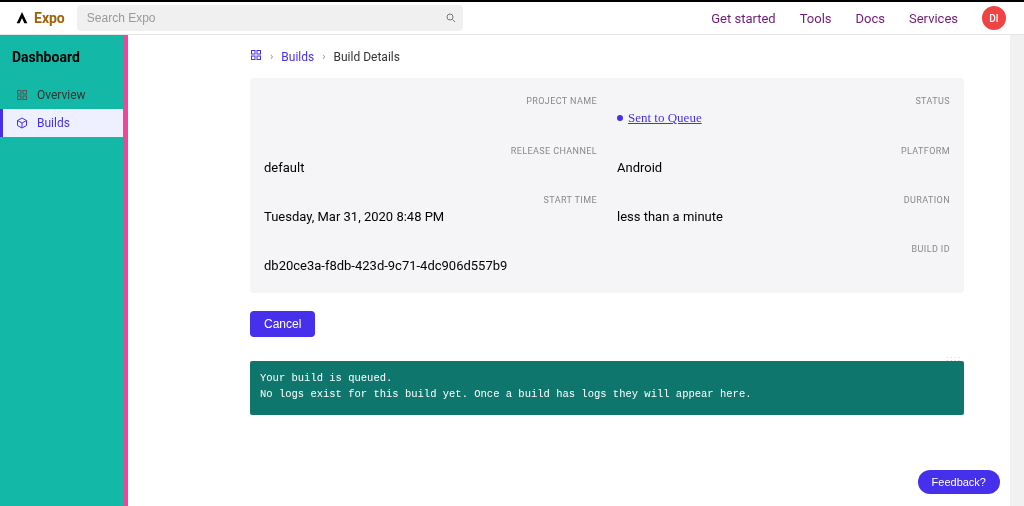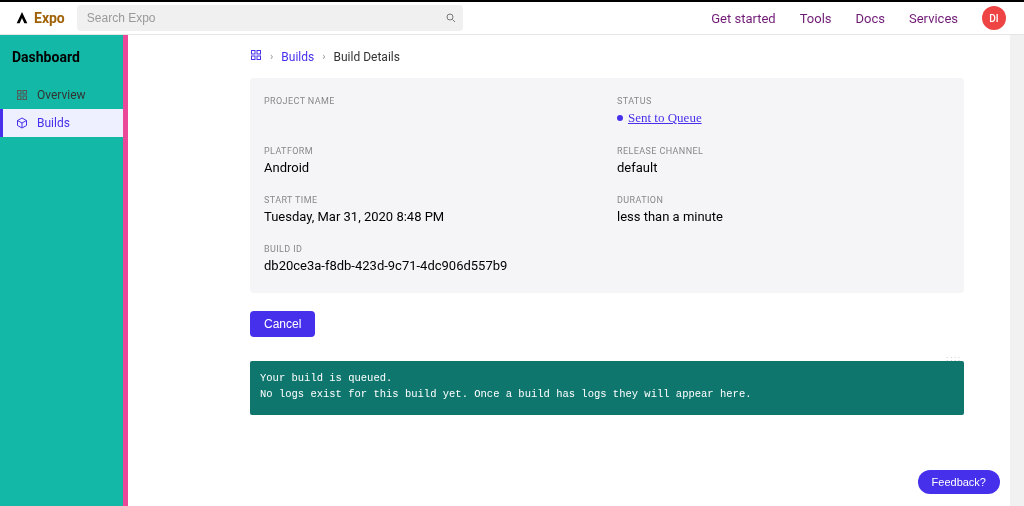--- a/index.html
+++ b/index.html
@@ -22,21 +22,21 @@
     .side-item { display: flex; align-items: center; gap: 8px; padding: 7px 12px; font-size: 12px; color: #333; cursor: pointer; border-left: 3px solid transparent; }
     .side-item.active { background: #eef0ff; border-left-color: #4630eb; color: #4630eb; }
     .side-icon { width: 14px; height: 14px; display: inline-flex; align-items: center; justify-content: center; }
     .main { flex: 1; padding: 14px 60px 0 122px; overflow-y: auto; position: relative; }
     .breadcrumbs { display: flex; align-items: center; gap: 8px; font-size: 12px; color: #555; margin-bottom: 14px; }
     .bc-link { color: #4630eb; text-decoration: none; cursor: pointer; }
     .bc-current { color: #333; }
     .bc-sep { color: #999; font-size: 11px; }
     .info-card { background: #f5f5f7; border-radius: 4px; padding: 18px 14px 20px 14px; margin-bottom: 18px; }
     .info-grid { display: grid; grid-template-columns: 1fr 1fr; row-gap: 20px; column-gap: 20px; }
-    .info-label { font-size: 9px; letter-spacing: 0.4px; color: #888; text-transform: uppercase; margin-bottom: 4px; }
+    .info-label { font-size: 9px; letter-spacing: 0.4px; color: #888; text-transform: uppercase; margin-bottom: 4px; text-align: right; }
     .info-value { font-size: 13px; color: #000; }
     .status-val { display: flex; align-items: center; gap: 5px; font-family: Liberation Serif, serif; }
     .status-dot { width: 6px; height: 6px; border-radius: 50%; background: #4630eb; display: inline-block; }
     .status-link { color: #4630eb; text-decoration: underline; }
     .full-row { grid-column: 1 / -1; }
     .cancel-btn { background: #4630eb; color: #fff; border: none; padding: 6px 14px; font-size: 12px; border-radius: 4px; cursor: pointer; }
     .log-area { margin-top: 18px; position: relative; }
     .log-grip { height: 6px; width: 100%; display: flex; justify-content: flex-end; align-items: center; padding-right: 2px; color: #aaa; font-size: 8px; letter-spacing: 2px; }
     .log-box { background: #0f766e; color: #fff; font-family: 'Courier New', monospace; font-size: 10.5px; padding: 10px 10px 12px 10px; border-radius: 2px; line-height: 1.5; min-height: 40px; white-space: pre-wrap; }
     .feedback-btn { position: fixed; right: 24px; bottom: 12px; background: #4630eb; color: #fff; border: none; padding: 6px 14px; border-radius: 14px; font-size: 11px; cursor: pointer; }
@@ -122,26 +122,26 @@
           <div class="info-label">PROJECT NAME</div>
         </div>
         <div>
           <div class="info-label">STATUS</div>
           <div class="info-value status-val">
             <span class="status-dot"></span>
             <a class="status-link">Sent to Queue</a>
           </div>
         </div>
         <div>
+          <div class="info-label">RELEASE CHANNEL</div>
+          <div class="info-value">default</div>
+        </div>
+        <div>
           <div class="info-label">PLATFORM</div>
           <div class="info-value">Android</div>
-        </div>
-        <div>
-          <div class="info-label">RELEASE CHANNEL</div>
-          <div class="info-value">default</div>
         </div>
         <div>
           <div class="info-label">START TIME</div>
           <div class="info-value">Tuesday, Mar 31, 2020 8:48 PM</div>
         </div>
         <div>
           <div class="info-label">DURATION</div>
           <div class="info-value">less than a minute</div>
         </div>
         <div class="full-row">

